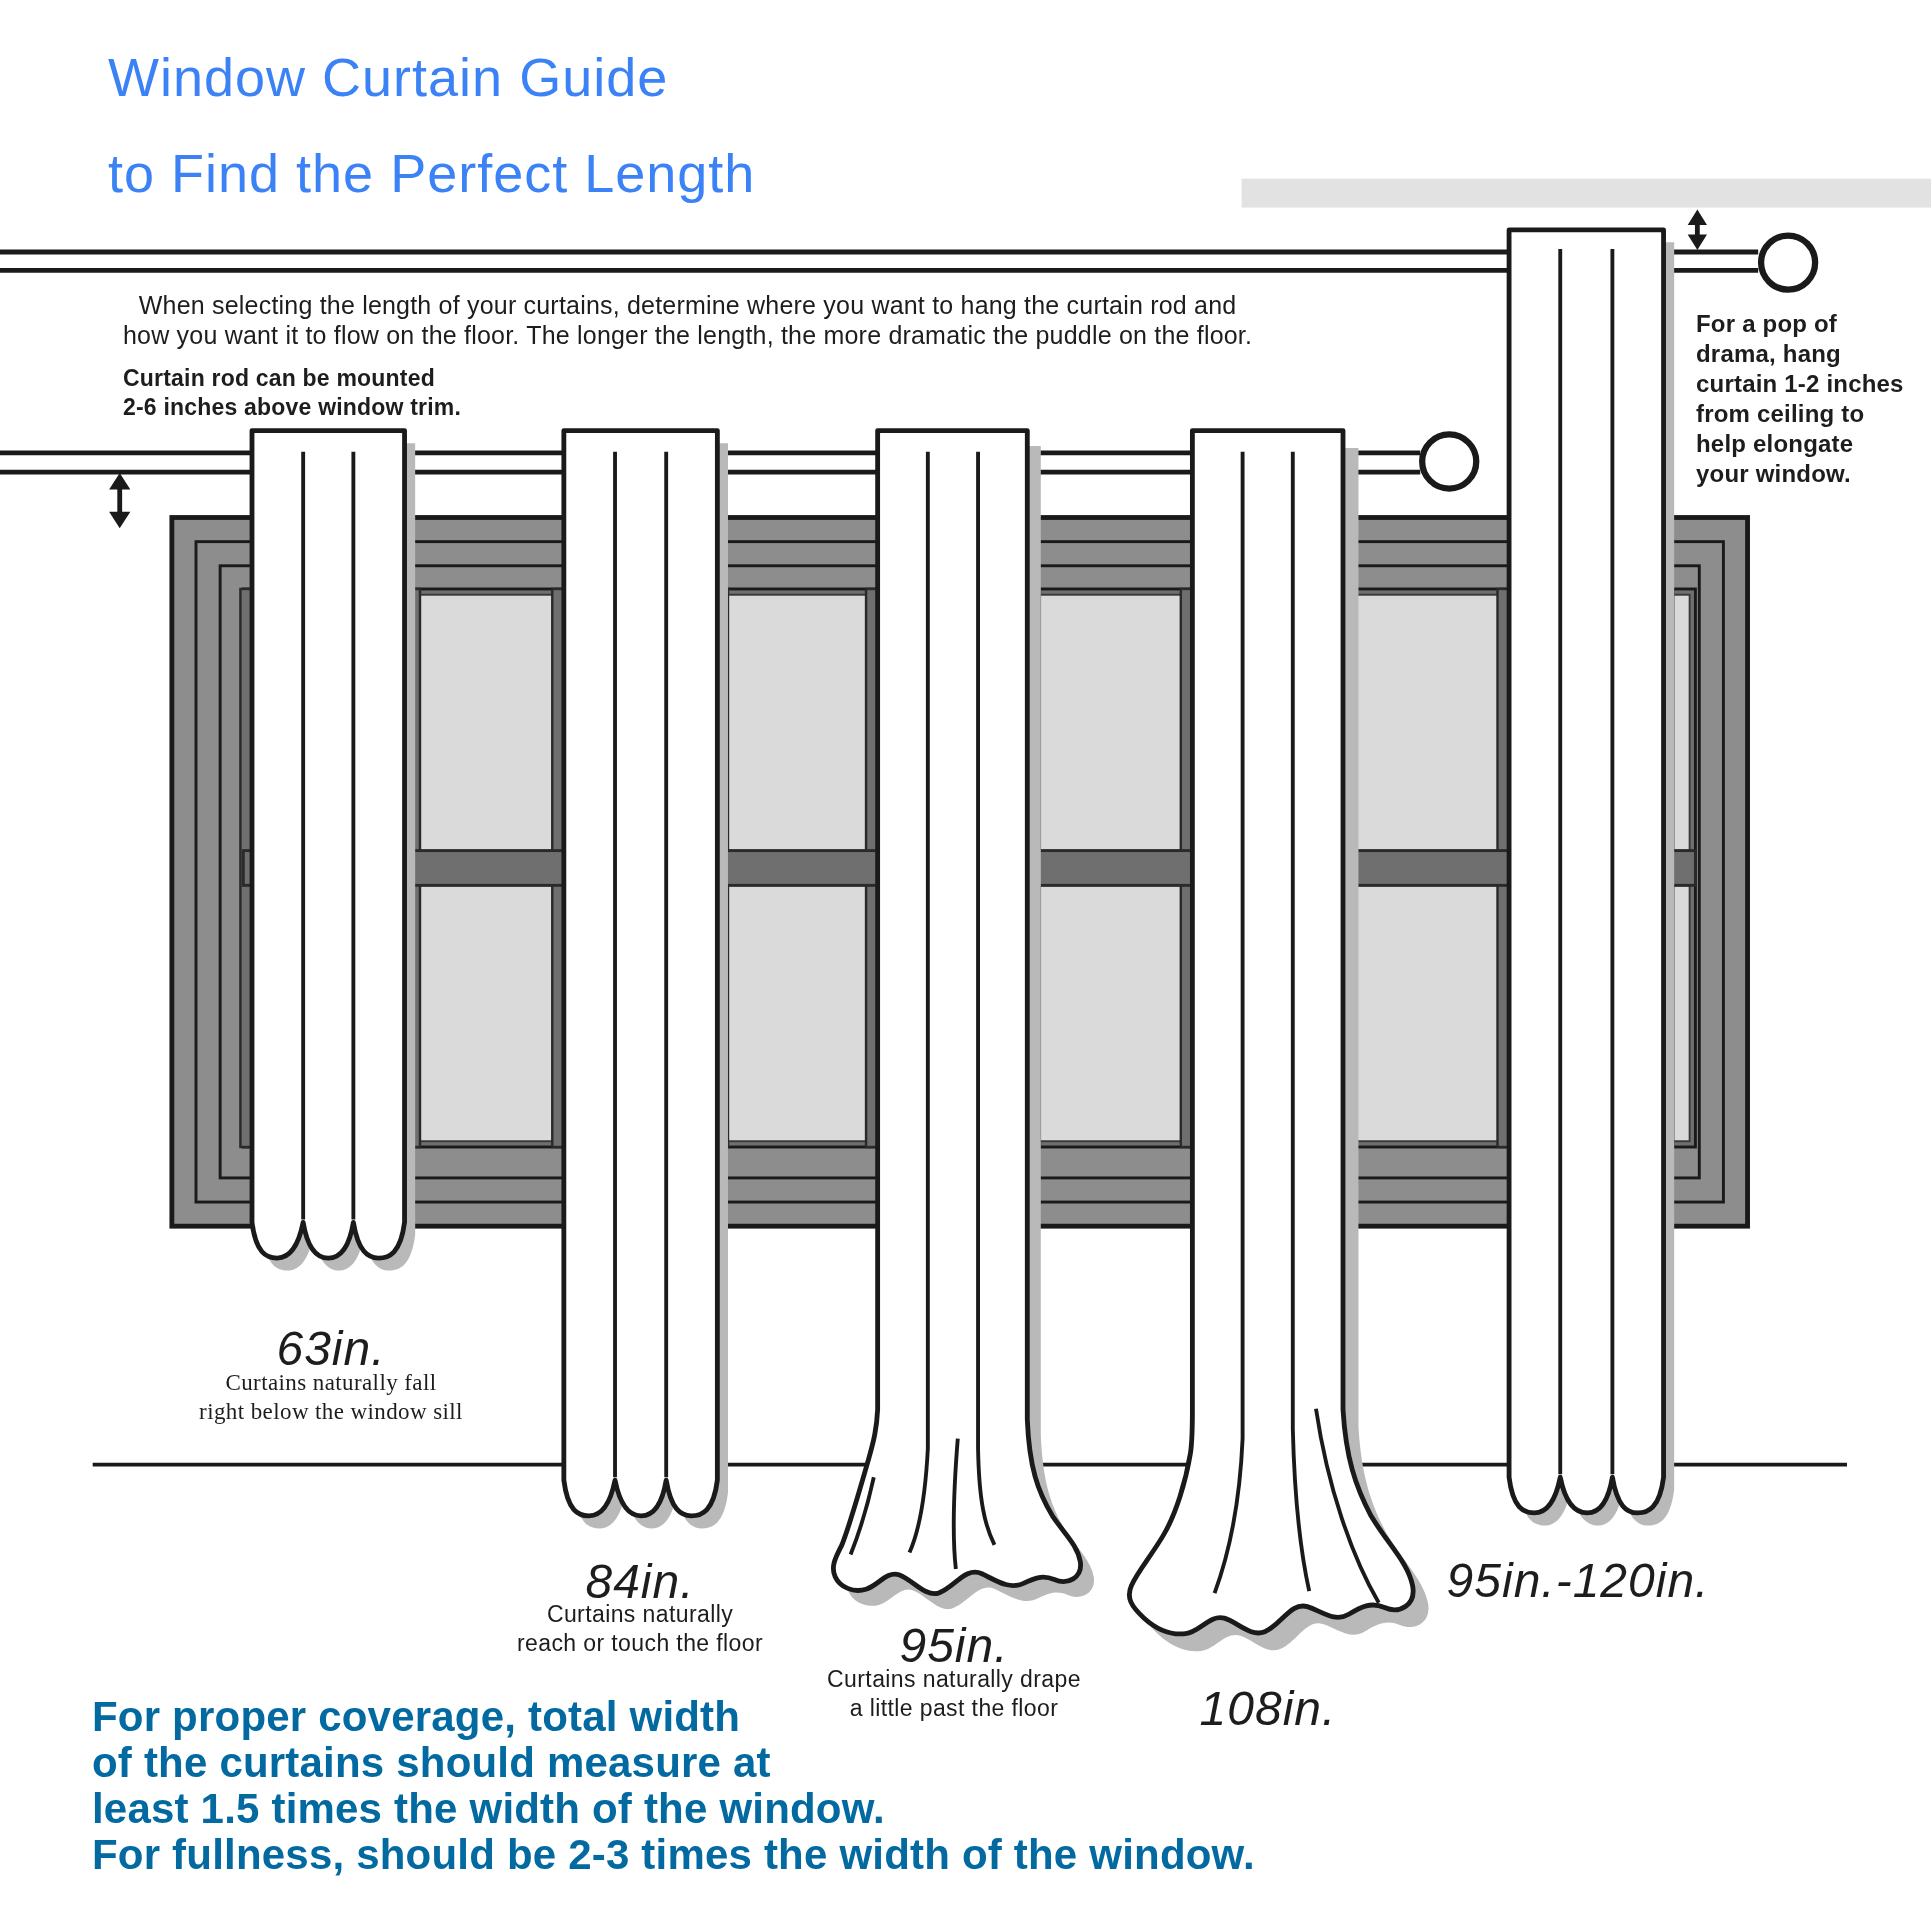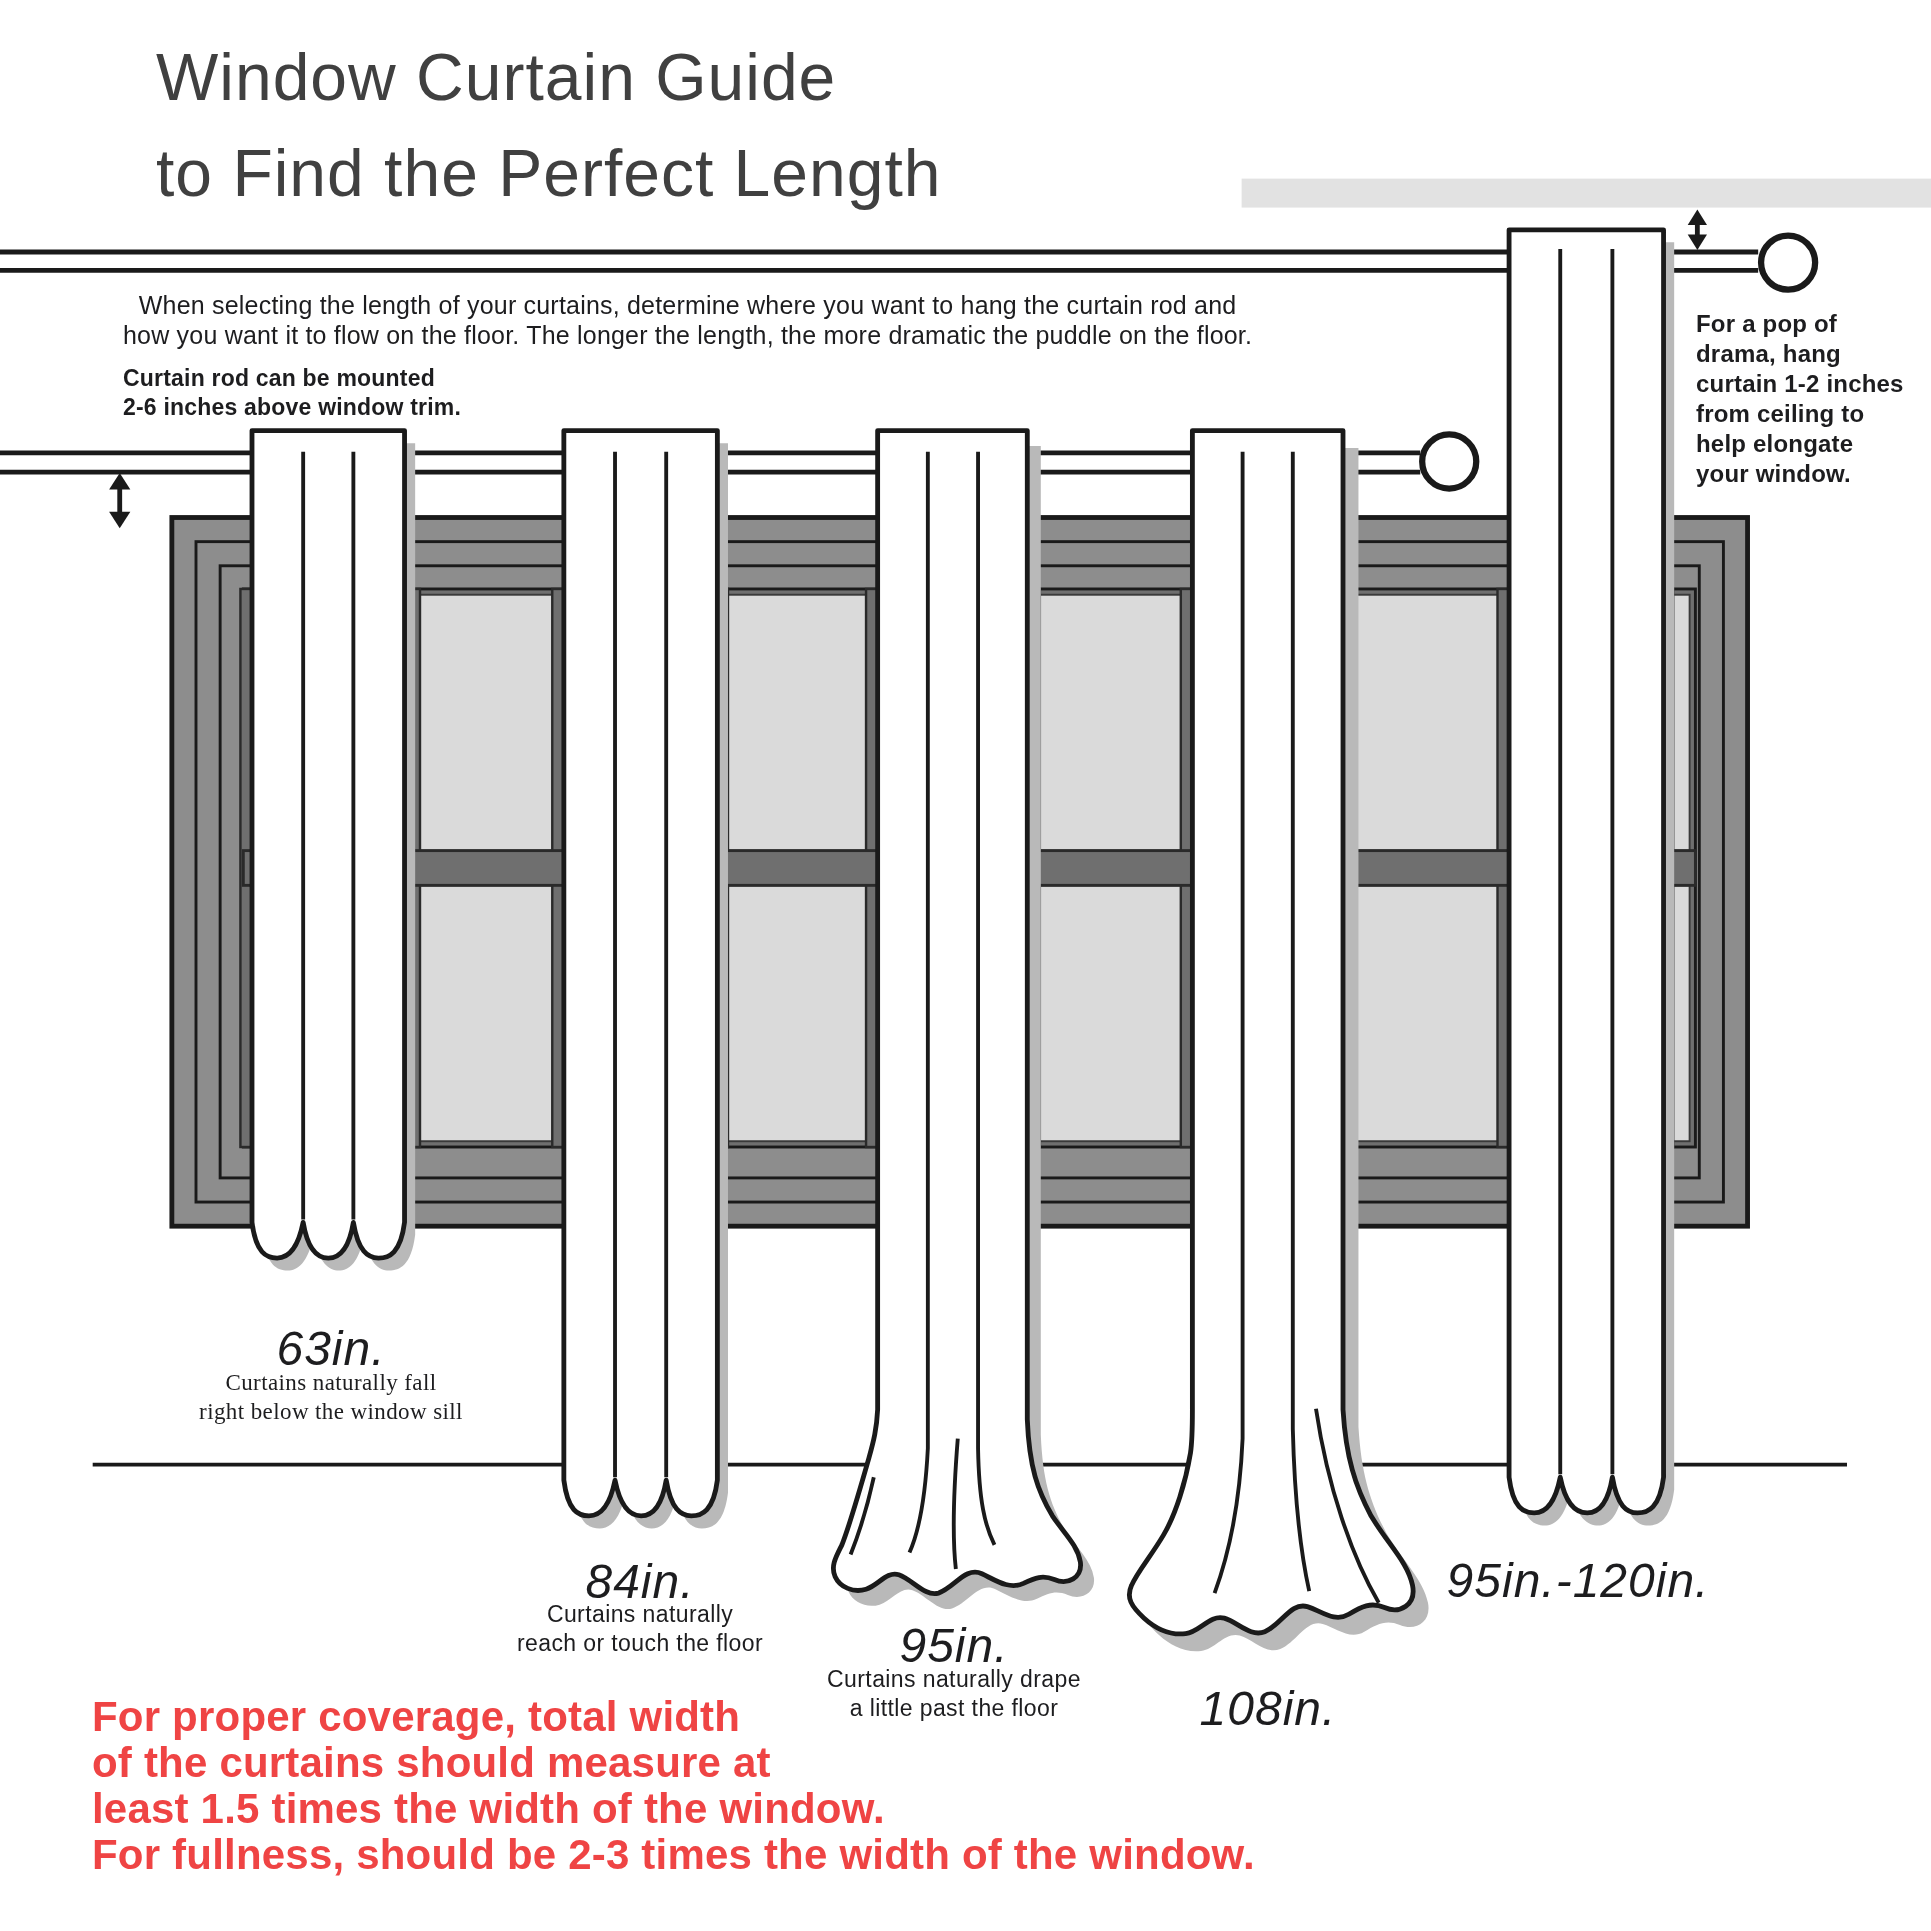--- a/index.html
+++ b/index.html
@@ -2,27 +2,27 @@
 <html><head>
 <meta charset="utf-8">
 <style>
   html,body{margin:0;padding:0;background:#fff;}
   #stage{
     position:relative;width:1931px;height:1931px;background:#ffffff;overflow:hidden;
     font-family:"Liberation Sans","DejaVu Sans",sans-serif;color:#1d1d1f;
   }
   #diagram-svg{position:absolute;left:0;top:0;}
   .txt{position:absolute;white-space:pre-line;}
-  .title{font-size:66px;line-height:96px;letter-spacing:1px;font-weight:400;color:#404040;margin-left:48px;}
+  .title{font-size:54px;line-height:96px;letter-spacing:1px;font-weight:400;color:#3b82f6;}
   .intro{font-size:25px;line-height:30px;letter-spacing:0.2px;}
   .note-bold{font-size:23px;line-height:29px;font-weight:bold;letter-spacing:0.2px;}
   .ceiling-note{font-size:24px;line-height:30px;font-weight:bold;letter-spacing:0.2px;}
   .len-label{font-size:48px;letter-spacing:1px;transform:translateX(-50%);text-align:left;font-style:italic;}
   .len-desc{font-size:23px;line-height:28.5px;letter-spacing:0.4px;transform:translateX(-50%);text-align:center;}
-  .footer-note{font-size:42px;line-height:46px;font-weight:bold;color:#ef4444;letter-spacing:0.2px;}
+  .footer-note{font-size:42px;line-height:46px;font-weight:bold;color:#0369a1;letter-spacing:0.2px;}
 </style>
 </head>
 <body>
 
 <div id="stage">
 
   <svg id="diagram-svg" width="1931" height="1931" viewBox="0 0 2000 2000">
 
     <rect x="1286" y="185" width="714" height="30" fill="#e2e2e2"></rect>
 

